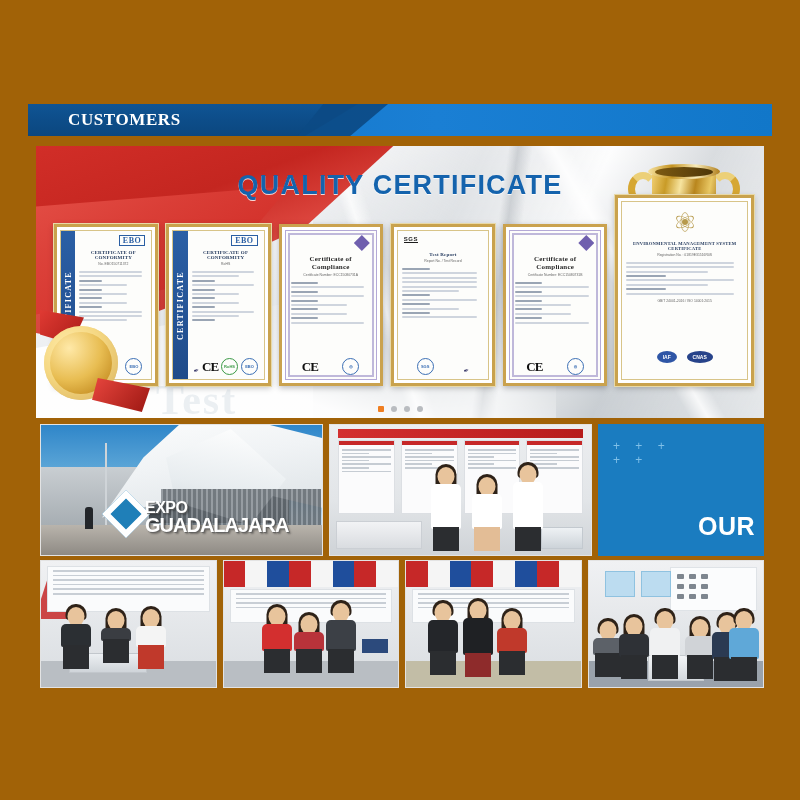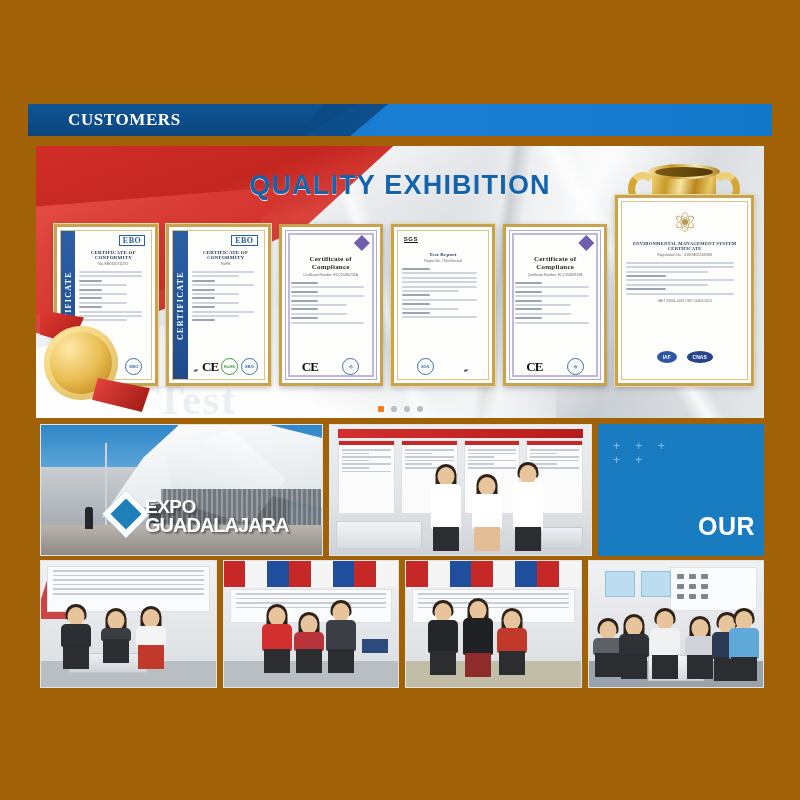--- a/index.html
+++ b/index.html
@@ -329,21 +329,21 @@
   .expo-logo:after{
     content:""; position:absolute; left:9px; top:9px; width:16px; height:16px;
     background:#1f7fb8;
   }
   .expo-text{
     position:absolute; left:104px; bottom:20px;
     color:#ffffff; font-weight:700; line-height:.96;
     font-family:"Liberation Sans", sans-serif;
     text-shadow: 1px 1px 0 rgba(90,90,90,.7), 2px 2px 2px rgba(0,0,0,.35);
   }
-  .expo-text .l1{ font-size:19px; letter-spacing:-.5px; display:block; }
+  .expo-text .l1{ font-size:16px; letter-spacing:-.5px; display:block; }
   .expo-text .l2{ font-size:20px; letter-spacing:-1px; display:block; }
   .expo-person{
     position:absolute; left:44px; bottom:26px; width:8px; height:22px;
     background:#23262a; border-radius:3px 3px 0 0;
   }
 
   
   .booth{ flex:0 0 263px; }
   .booth-wall{
     position:absolute; inset:0;
@@ -441,21 +441,21 @@
     <div class="hdr-dark2"></div>
     <div class="hdr-title">CUSTOMERS</div>
   </div>
 
   <div class="qbanner">
     <div class="qb-marble"></div>
     <div class="qb-red"></div>
     <div class="qb-red2"></div>
     <div class="qb-white-sweep"></div>
 
-    <div class="qb-title">QUALITY EXHIBITION</div>
+    <div class="qb-title">QUALITY CERTIFICATE</div>
 
     <div class="trophy">
       <div class="tr-hL"></div>
         <div class="tr-hR"></div>
       <div class="tr-cup"></div>
       <div class="tr-rim"></div>
       <div class="tr-inner"></div>
       <div class="tr-stem"></div>
       <div class="tr-base"></div>
     </div>

